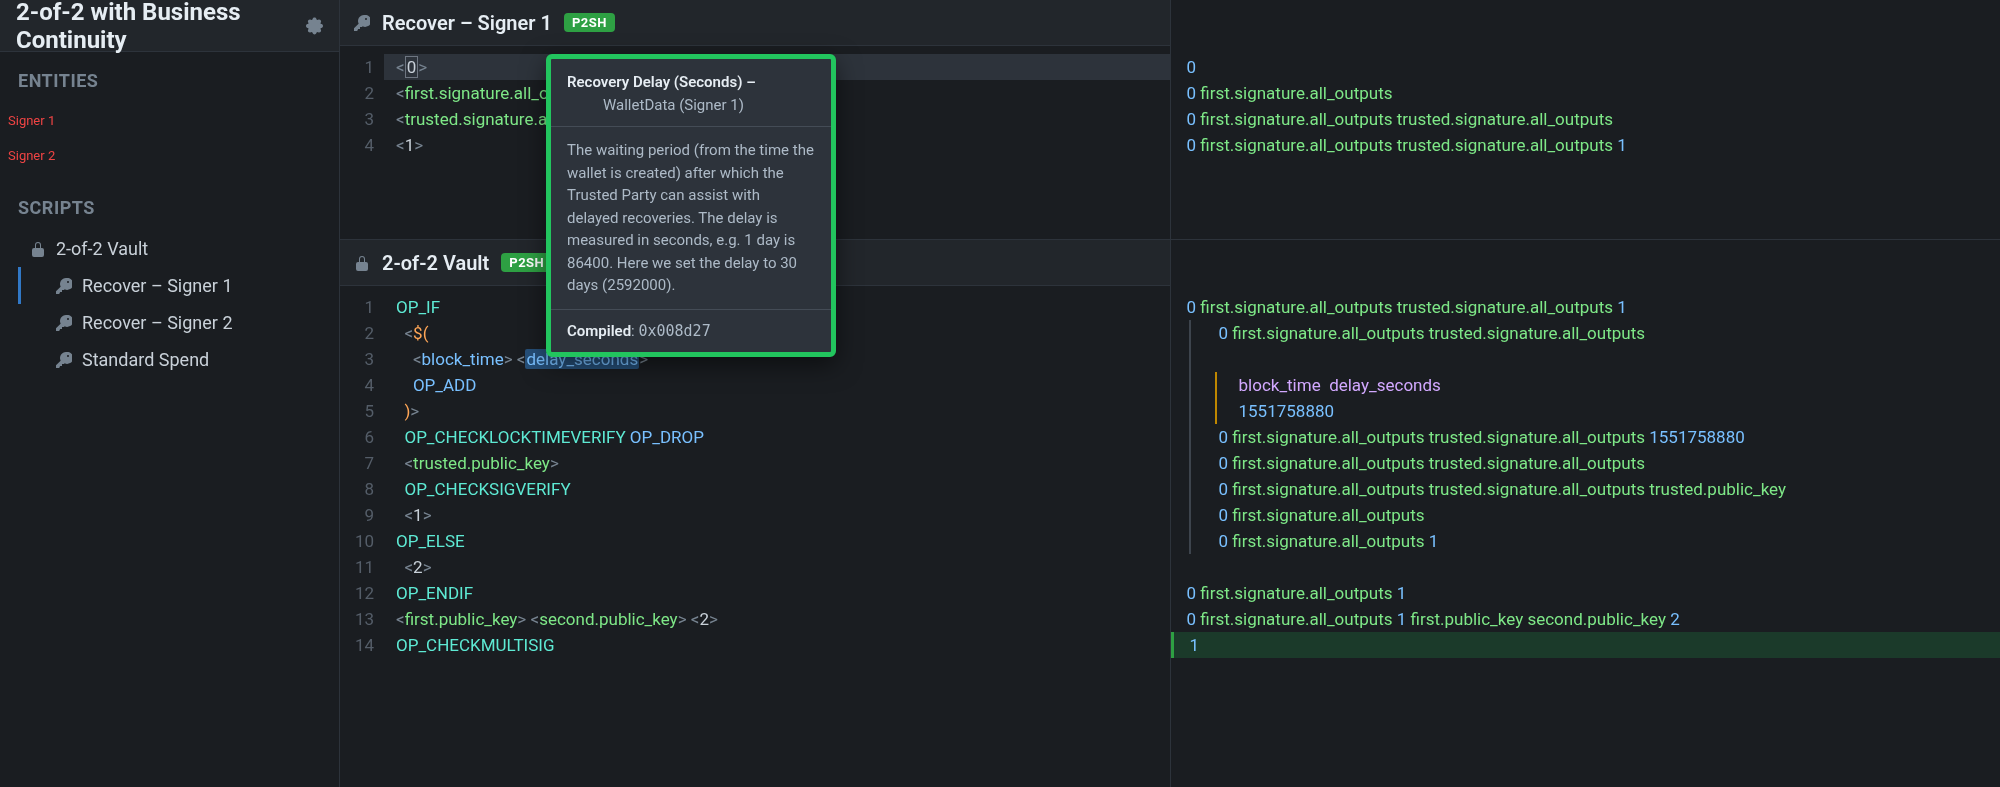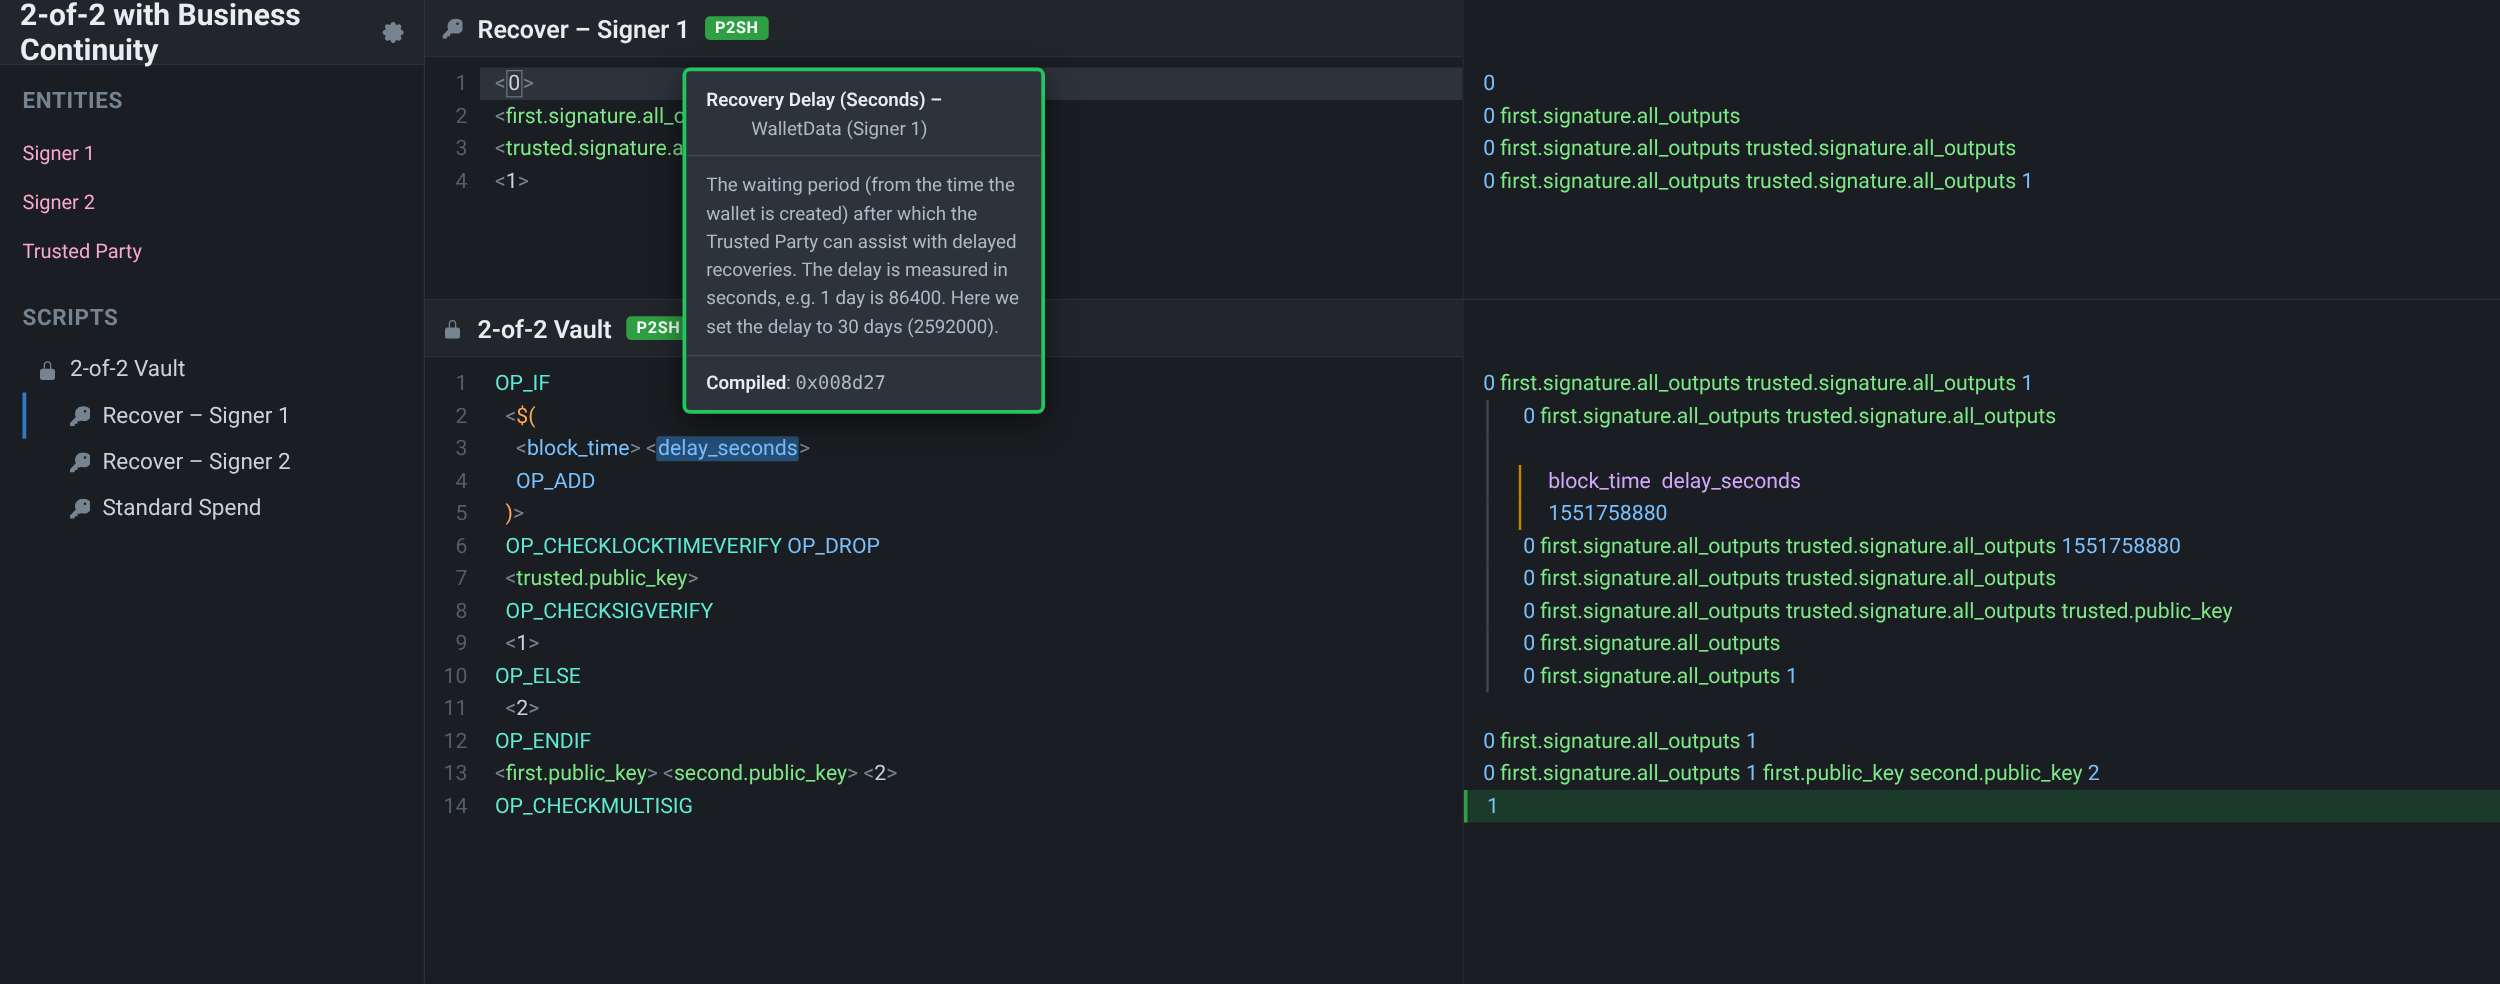--- a/index.html
+++ b/index.html
@@ -4,21 +4,21 @@
 <style>
 * { margin:0; padding:0; box-sizing:border-box; font-family:-apple-system,BlinkMacSystemFont,"Segoe UI",Roboto,sans-serif; }
 body { background:#1a1d21; color:#c9d1d9; font-size:18px; overflow:hidden; }
 .app { display:flex; width:2000px; height:787px; }
 .sidebar { width:340px; background:#1a1d21; border-right:1px solid #2d333b; display:flex; flex-direction:column; }
 .side-head { height:52px; display:flex; align-items:center; justify-content:space-between; padding:0 16px; border-bottom:1px solid #2d333b; background:#22262b; }
 .side-title { font-weight:700; font-size:24px; color:#e6edf3; }
 .gear-icon { width:20px; height:20px; color:#768390; cursor:pointer; }
 .section { padding:18px 0 6px 0; }
 .section-h { padding:0 18px 12px 18px; font-weight:700; color:#768390; letter-spacing:0.5px; font-size:18px; }
-.side-item { padding:10px 18px; color:#f9a8d4; font-size:16px; cursor:pointer; display:flex; align-items:center; gap:10px; }
+.side-item { padding:10px 8px; color:#ef4444; font-size:13px; cursor:pointer; display:flex; align-items:center; gap:10px; }
 .script-item { padding:8px 18px 8px 30px; display:flex; align-items:center; gap:10px; cursor:pointer; font-size:18px; color:#c9d1d9; }
 .script-sub { padding-left:56px; position:relative; }
 .script-sub.active::before { content:""; position:absolute; left:18px; top:0; bottom:0; width:3px; background:#3178c6; }
 .lock-icon,.key-icon { width:16px; height:16px; color:#768390; flex-shrink:0; }
 .main { flex:1; display:flex; flex-direction:column; }
 .pane { display:flex; flex:1; min-height:0; }
 .pane-top { flex:0 0 240px; border-bottom:1px solid #2d333b; }
 .half { flex:1; display:flex; flex-direction:column; min-width:0; position:relative; }
 .half.left { border-right:1px solid #2d333b; }
 .pane-head { height:46px; display:flex; align-items:center; gap:12px; padding:0 14px; background:#22262b; border-bottom:1px solid #2d333b; }
@@ -36,21 +36,21 @@
 .stack { flex:1; font-family:"SF Mono",Monaco,Consolas,monospace; font-size:17px; line-height:26px; padding:8px 16px; overflow:auto; background:#1a1d21; white-space:pre; }
 .sline { display:block; }
 .sline.ind1 { padding-left:28px; border-left:2px solid #3d444d; margin-left:2px; }
 .sline.ind2 { padding-left:52px; position:relative; }
 .sline.ind2::before { content:""; position:absolute; left:2px; top:0; bottom:0; width:2px; background:#3d444d; }
 .sline.ind2::after { content:""; position:absolute; left:28px; top:0; bottom:0; width:2px; background:#bf8700; }
 .sline.success { background:#1b3a2a; margin:0 -16px; padding-left:16px; padding-right:16px; border-left:3px solid #2ea043; }
 .sk0 { color:#79c0ff; }
 .sk1 { color:#7ee787; }
 .sk2 { color:#d2a8ff; }
-.tooltip { position:absolute; left:206px; top:54px; width:290px; background:#2d333b; border:3px solid #22c55e; border-radius:6px; box-shadow:0 8px 24px rgba(0,0,0,0.5); z-index:50; font-family:-apple-system,sans-serif; font-size:15px; line-height:1.5; }
+.tooltip { position:absolute; left:206px; top:54px; width:290px; background:#2d333b; border:5px solid #22c55e; border-radius:6px; box-shadow:0 8px 24px rgba(0,0,0,0.5); z-index:50; font-family:-apple-system,sans-serif; font-size:15px; line-height:1.5; }
 .tooltip .tt-head { padding:12px 16px 10px 16px; border-bottom:1px solid #444c56; }
 .tooltip .tt-title { font-weight:600; color:#e6edf3; }
 .tooltip .tt-sub { color:#adbac7;margin-left:36px; }
 .tooltip .tt-body { padding:12px 16px; color:#adbac7; border-bottom:1px solid #444c56; }
 .tooltip .tt-foot { padding:10px 16px; color:#adbac7; }
 .tooltip .tt-foot b { color:#e6edf3; font-weight:600; }
 .right-top-empty { height:46px; background:#1a1d21; border-bottom:1px solid transparent;}
 .cursor-line { background:#2d333b; margin:0 -12px; padding:0 12px; display:inline-block; width:calc(100% + 24px); }
 .caret-box { border:1px solid #6e7681; padding:0 1px;}
 </style>
@@ -65,21 +65,20 @@
       <svg class="gear-icon" viewBox="0 0 16 16" fill="currentColor">
           <path d="M8 4.754a3.246 3.246 0 100 6.492 3.246 3.246 0 000-6.492zM5.754 8a2.246 2.246 0 114.492 0 2.246 2.246 0 01-4.492 0z"></path>
           <path d="M9.796 1.343c-.527-1.79-3.065-1.79-3.592 0l-.094.319a.873.873 0 01-1.255.52l-.292-.16c-1.64-.892-3.433.902-2.54 2.541l.159.292a.873.873 0 01-.52 1.255l-.319.094c-1.79.527-1.79 3.065 0 3.592l.319.094a.873.873 0 01.52 1.255l-.16.292c-.892 1.64.901 3.434 2.541 2.54l.292-.159a.873.873 0 011.255.52l.094.319c.527 1.79 3.065 1.79 3.592 0l.094-.319a.873.873 0 011.255-.52l.292.16c1.64.893 3.434-.902 2.54-2.541l-.159-.292a.873.873 0 01.52-1.255l.319-.094c1.79-.527 1.79-3.065 0-3.592l-.319-.094a.873.873 0 01-.52-1.255l.16-.292c.893-1.64-.902-3.433-2.541-2.54l-.292.159a.873.873 0 01-1.255-.52l-.094-.319z"></path>
         </svg>
     </div>
 
     <div class="section">
       <div class="section-h">ENTITIES</div>
       <div class="side-item">Signer 1</div>
       <div class="side-item">Signer 2</div>
-      <div class="side-item">Trusted Party</div>
     </div>
 
     <div class="section">
       <div class="section-h">SCRIPTS</div>
       <div class="script-item">
         <svg class="lock-icon" viewBox="0 0 16 16" fill="currentColor">
             <path d="M8 1a3 3 0 00-3 3v3H4a2 2 0 00-2 2v5a2 2 0 002 2h8a2 2 0 002-2V9a2 2 0 00-2-2h-1V4a3 3 0 00-3-3zm-2 6V4a2 2 0 114 0v3H6z"></path>
           </svg>
         <span>2-of-2 Vault</span>
       </div>

